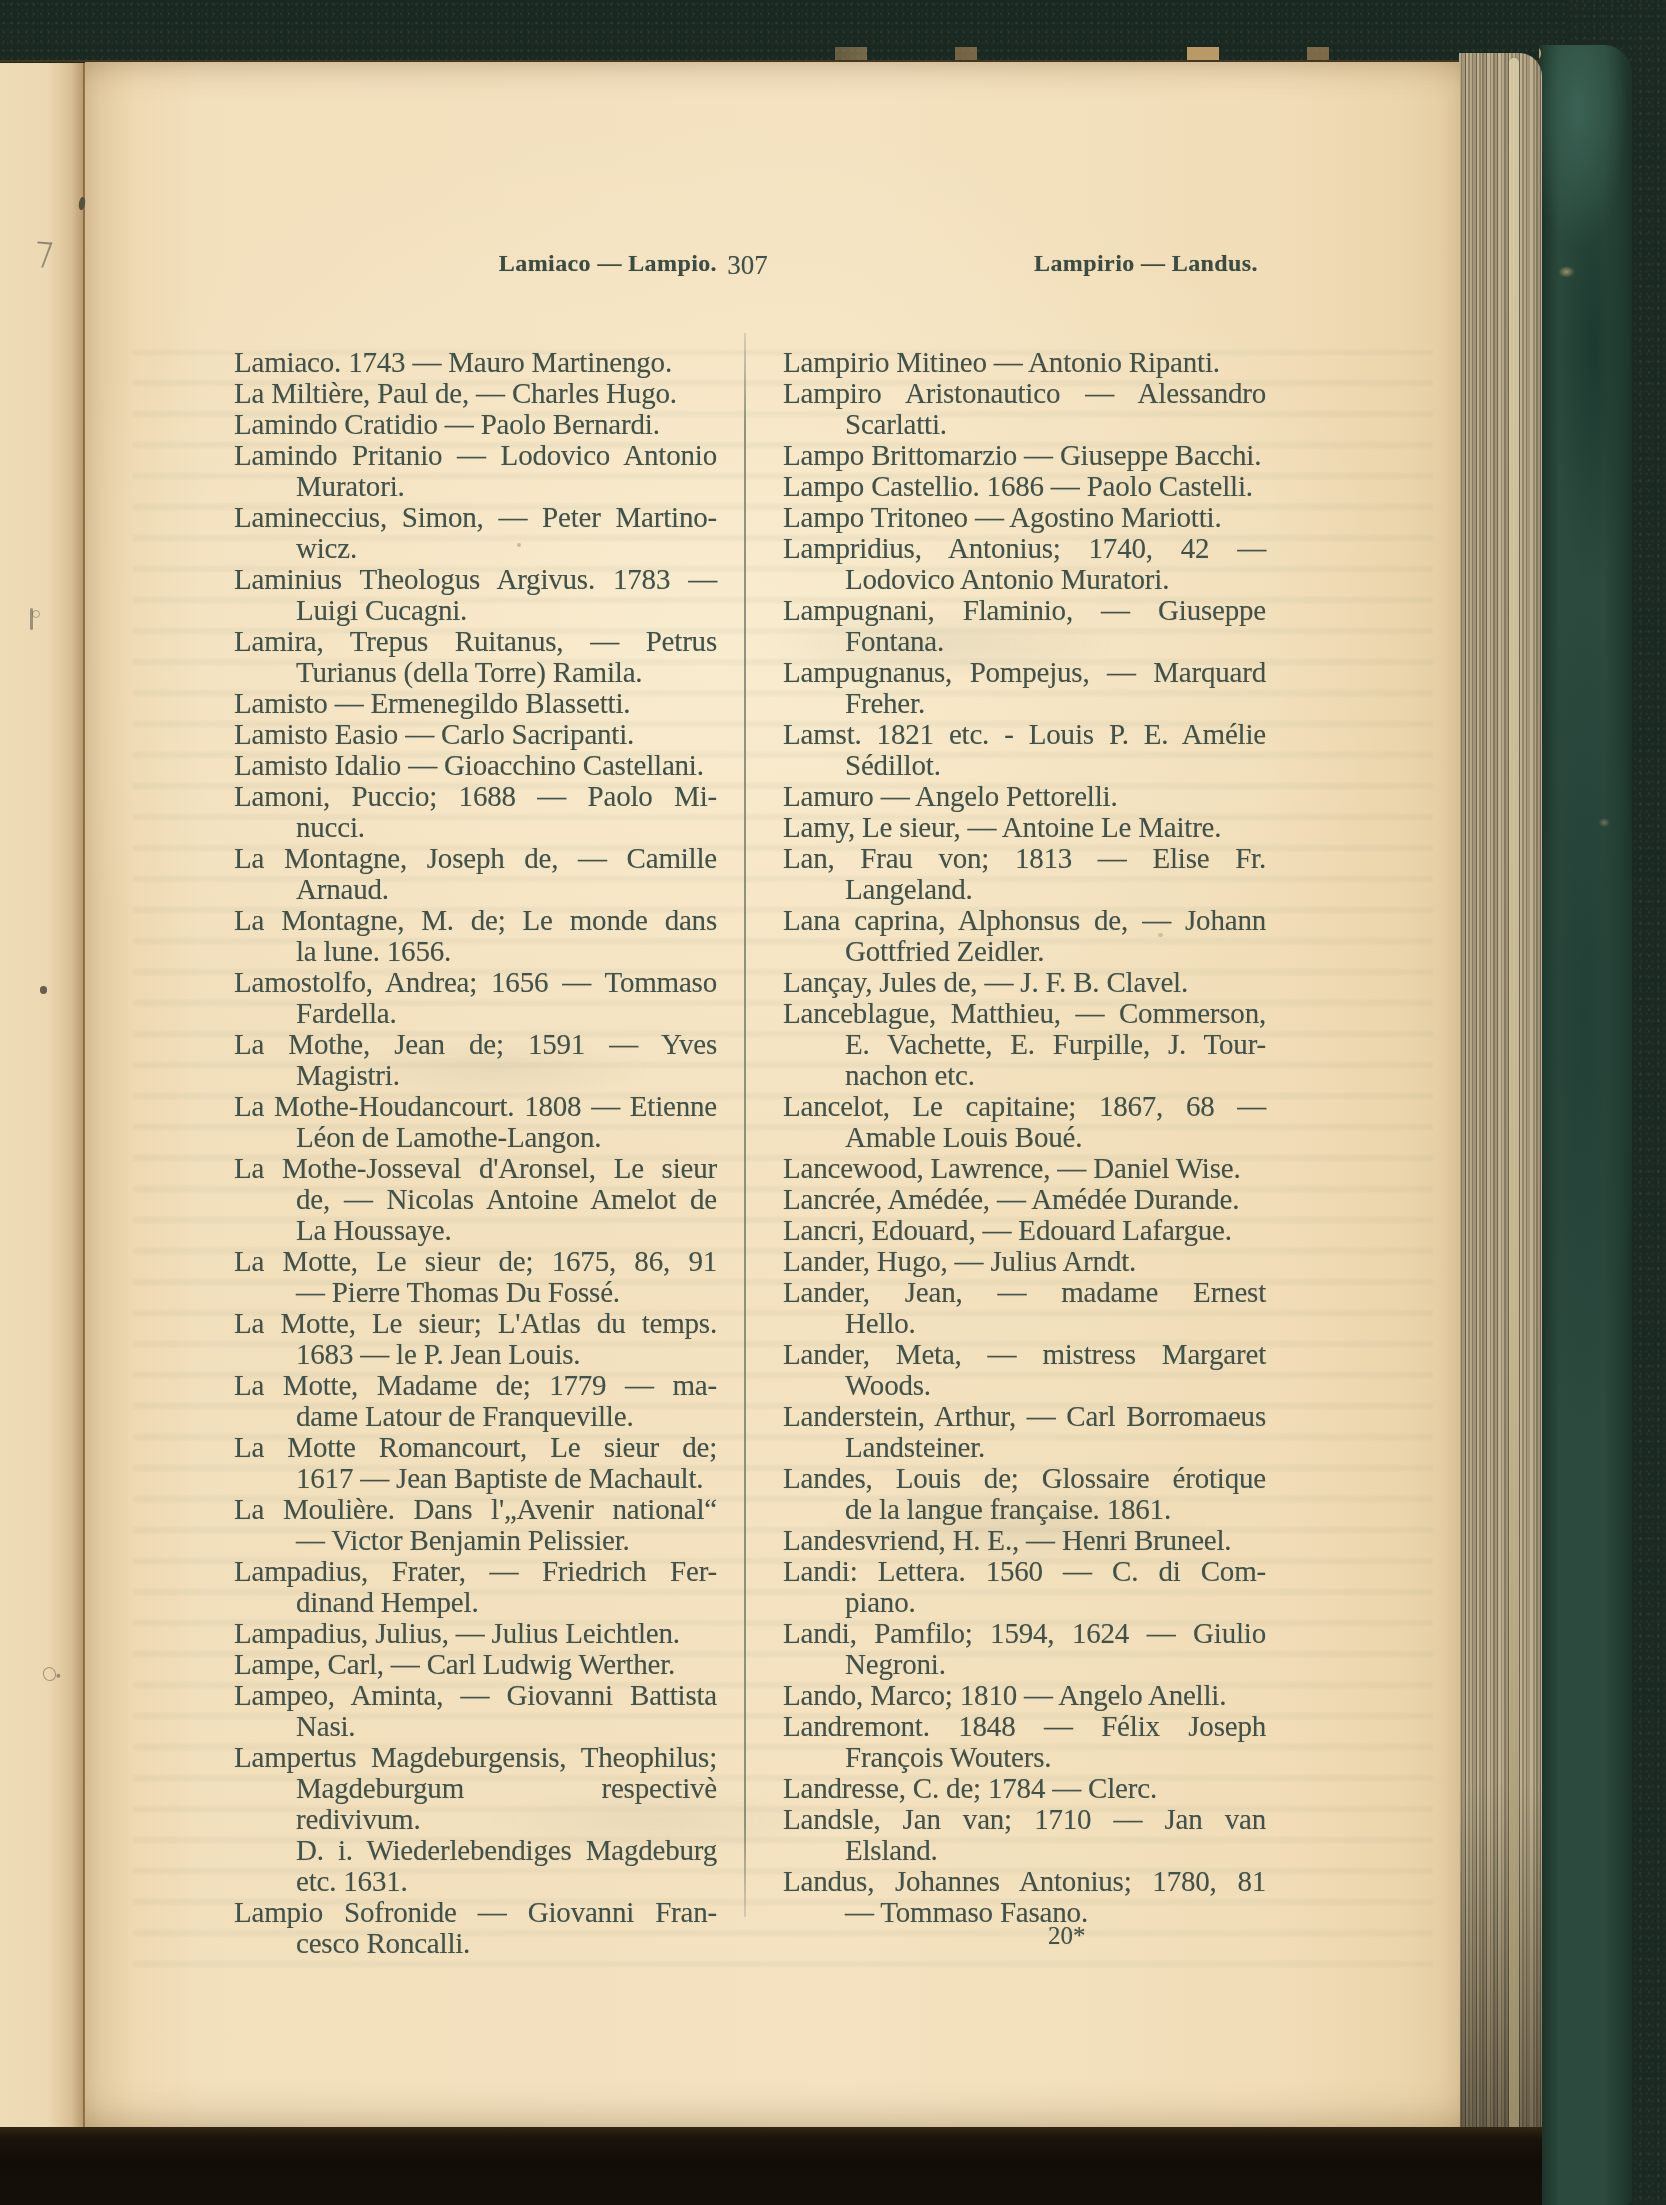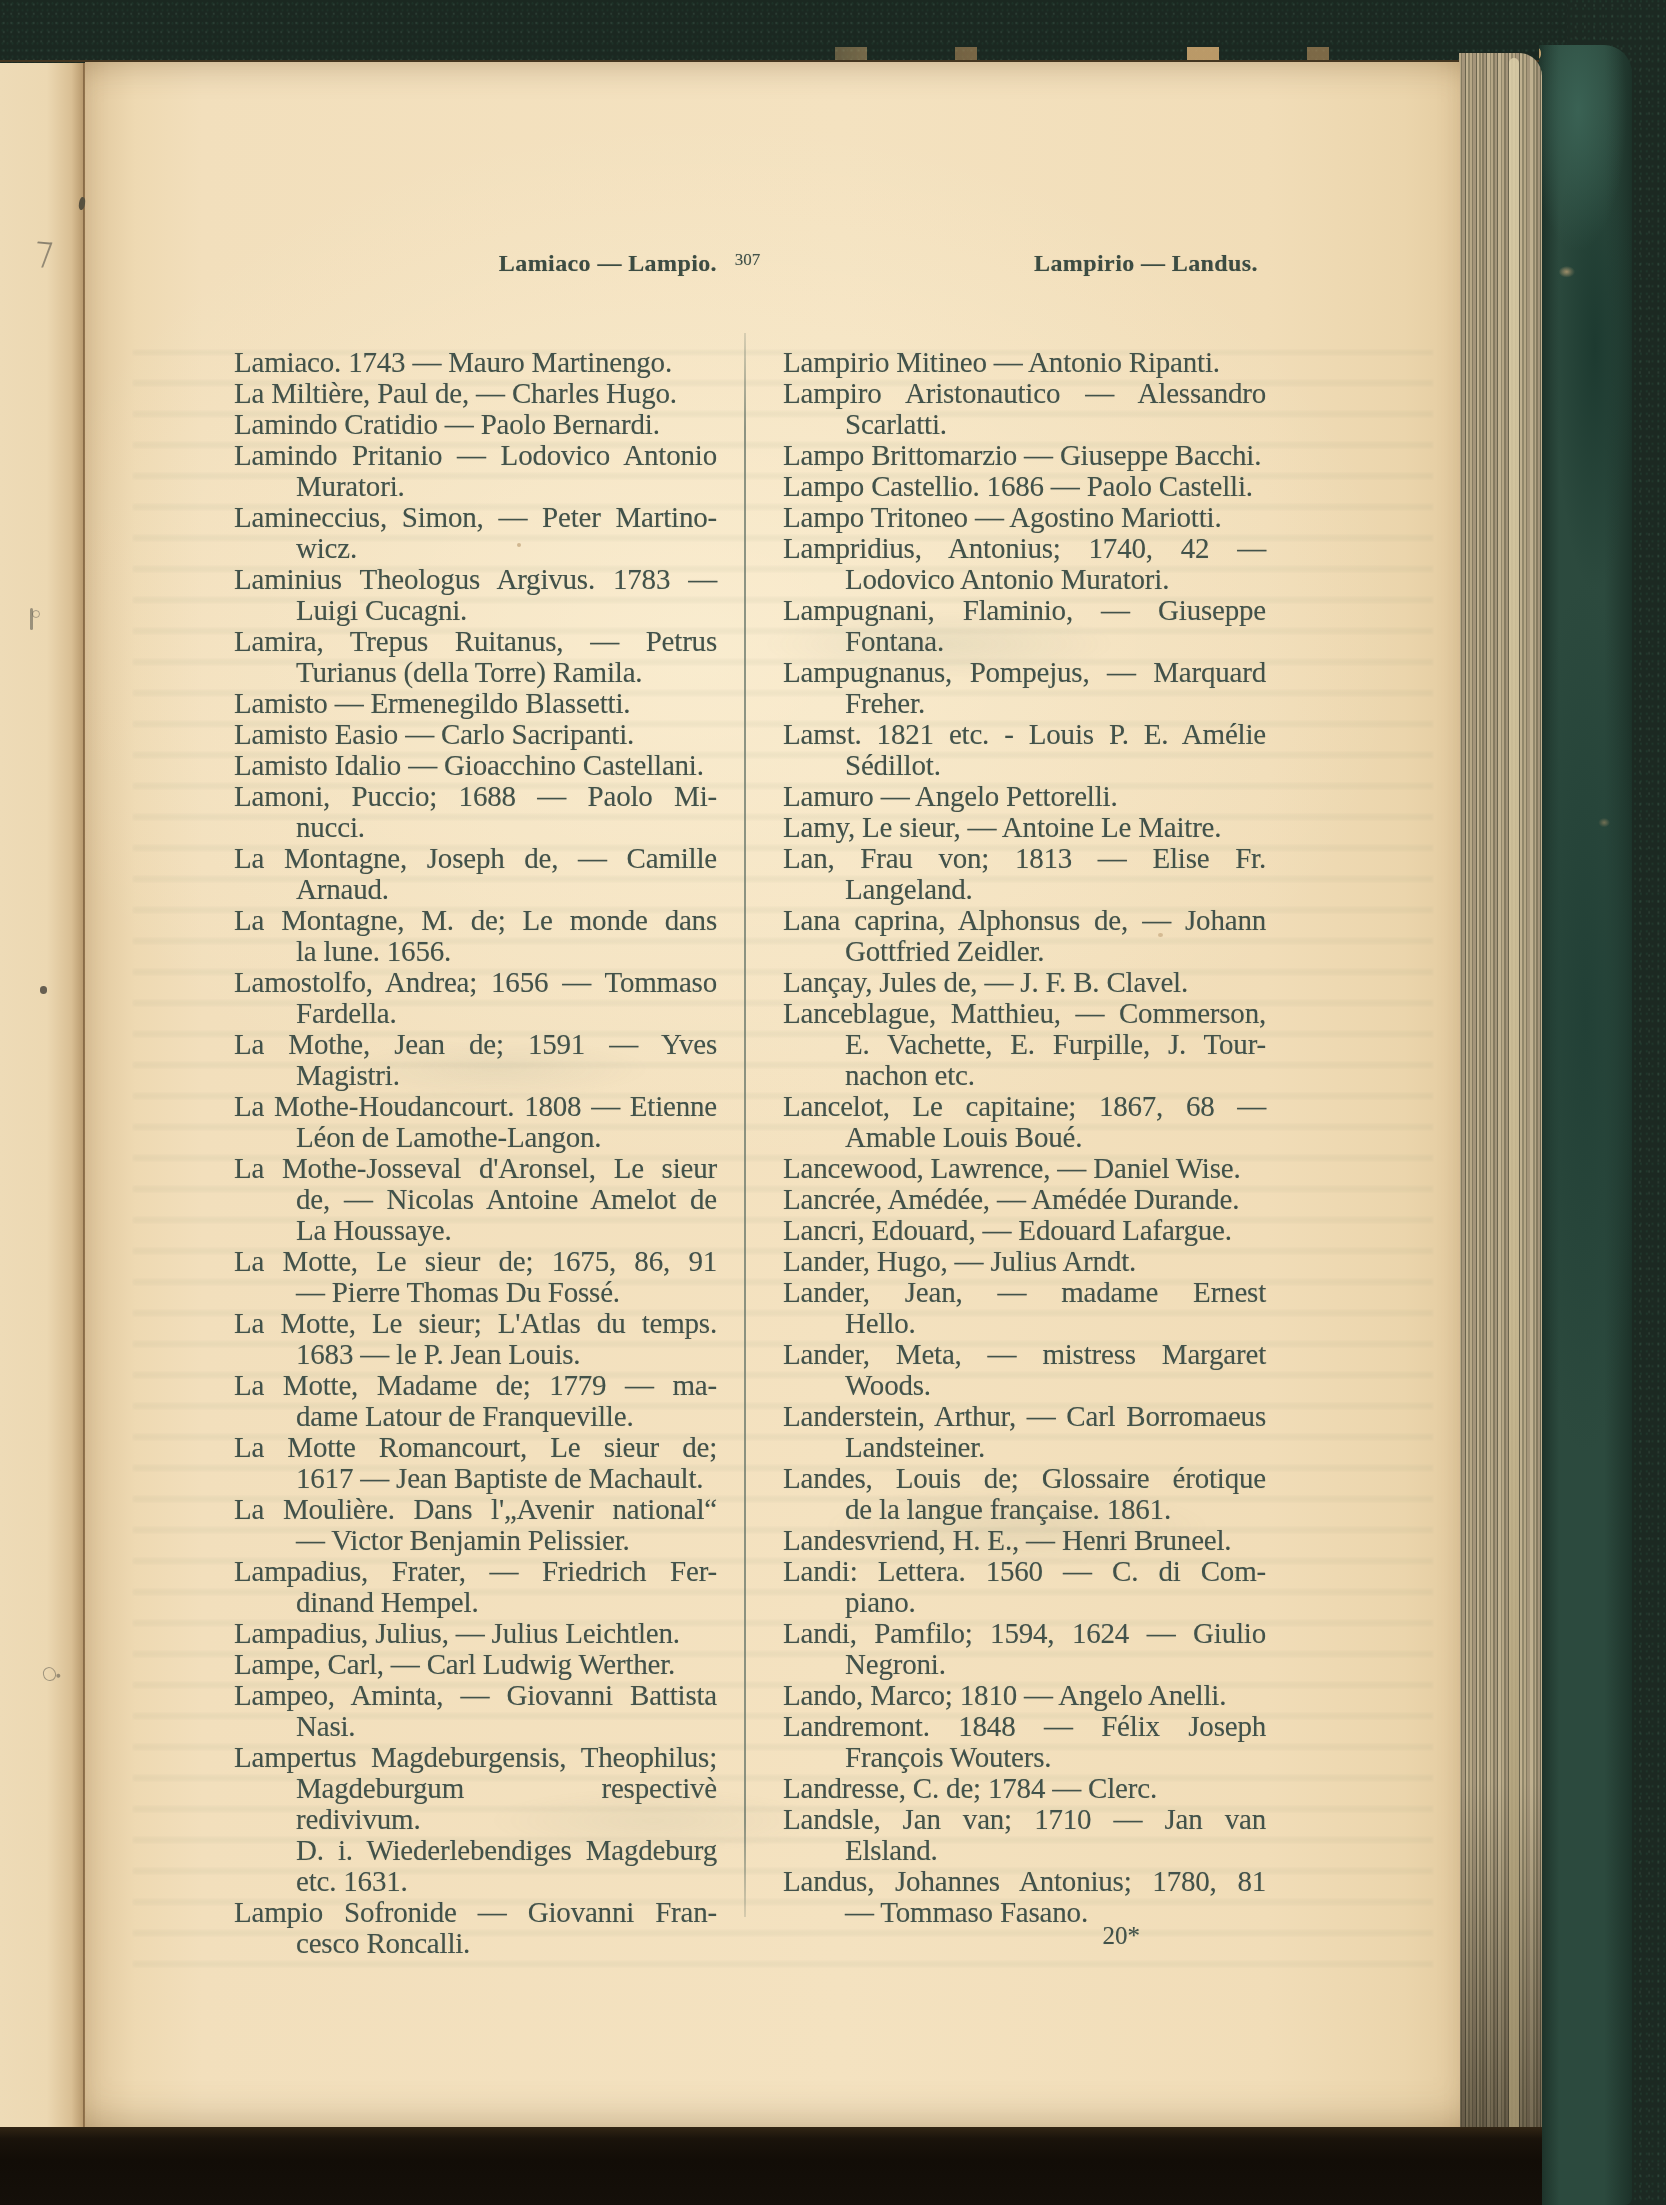--- a/index.html
+++ b/index.html
@@ -99,38 +99,38 @@
   
   .running-head{
     position:absolute;top:250px;width:483px;text-align:right;
     font-size:24px;font-weight:bold;color:#3c4c42;letter-spacing:0.4px;
     text-shadow:0 0 0.8px rgba(60,76,66,.4);
   }
   .head-left{left:234px;}
   .head-right{left:775px;}
   .page-number{
     position:absolute;top:250px;left:704px;width:87px;text-align:center;
-    font-size:17px;color:#42524a;text-shadow:0 0 0.8px rgba(66,82,74,.4);
+    font-size:27px;color:#42524a;text-shadow:0 0 0.8px rgba(66,82,74,.4);
   }
   .col{
     position:absolute;top:347px;width:483px;
     font-size:29px;line-height:31px;letter-spacing:-0.2px;
     color:#42524a;text-shadow:0 0 0.8px rgba(66,82,74,.35);
   }
   .col-left{left:234px;}
   .col-right{left:775px;margin-left:8px;}
   .line{text-align:justify;text-align-last:justify;}
   .line.last{text-align-last:left;}
   .line.cont{padding-left:62px;}
   .divider{
     position:absolute;left:744px;top:333px;width:1.7px;height:1584px;
     background:linear-gradient(180deg,rgba(95,111,100,.2),rgba(95,111,100,.7) 6%,rgba(95,111,100,.7) 94%,rgba(95,111,100,.2));
   }
   .signature{
-    position:absolute;left:1048px;top:1922px;width:92px;text-align:right;
+    position:absolute;left:1048px;top:1922px;width:92px;text-align:left;
     font-size:25px;color:#42524a;text-shadow:0 0 0.8px rgba(66,82,74,.35);
   }
   
   .mark{position:absolute;color:rgba(88,85,76,.7);}
   .mark-seven{left:33px;top:242px;width:13.3px;height:23px;
     border-top:2.5px solid rgba(88,85,76,.65);border-right:2.1px solid rgba(88,85,76,.6);
     transform:skewX(-16deg) rotate(5deg);}
   .mark-p{left:30px;top:608px;width:2.5px;height:21.7px;background:rgba(88,85,76,.55);border-radius:1.7px;}
   .mark-p::after{content:"";position:absolute;left:1.7px;top:1.7px;width:6.7px;height:6.7px;
     border:1.7px solid rgba(88,85,76,.45);border-radius:50%;}

